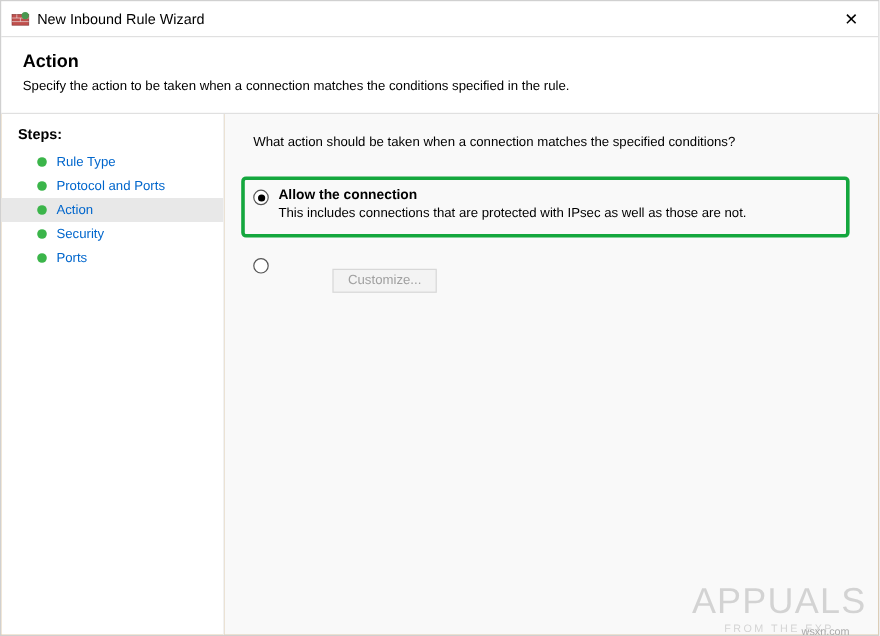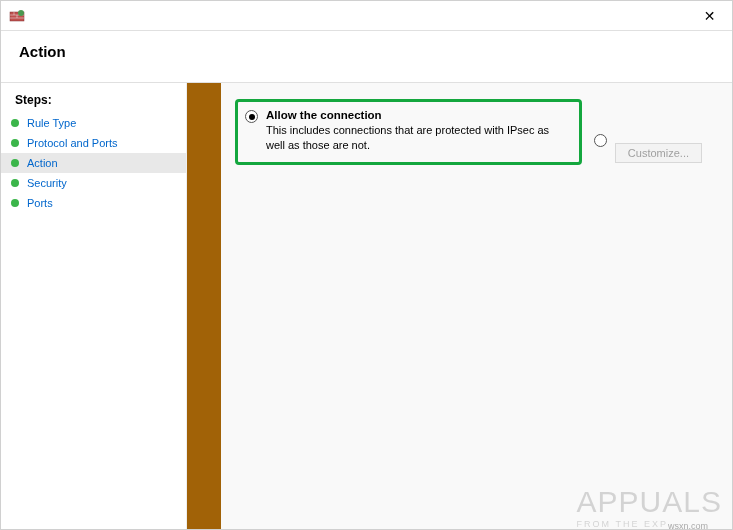--- a/index.html
+++ b/index.html
@@ -63,37 +63,36 @@
       margin-bottom: 6px;
     }
     .header .subtitle {
       font-size: 11px;
       color: #000;
     }
     .body {
       flex: 1;
       display: flex;
       background: #a16207;
-      gap: 34px;
     }
     .sidebar {
       width: 186px;
       padding: 8px 0 0 0;
       border-right: 1px solid #eee;
       background: #fff;
     }
     .sidebar .steps-label {
       font-weight: bold;
       font-size: 12px;
       padding: 2px 14px 6px 14px;
     }
     .sidebar .step {
       display: flex;
       align-items: center;
-      padding: 4px 8px 4px 10px;
+      padding: 4px 8px 4px 30px;
       font-size: 11px;
       color: #0066cc;
       cursor: default;
     }
     .sidebar .step.active {
       background: #e8e8e8;
     }
     .sidebar .step .bullet {
       width: 8px;
       height: 8px;
@@ -108,23 +107,22 @@
       background: #f9f9f9;
       position: relative;
     }
     .main .question {
       font-size: 11px;
       color: #000;
       margin-bottom: 24px;
     }
     .options {
       display: flex;
-      flex-direction: row;
+      flex-direction: column;
       gap: 18px;
-      align-items: flex-end;
     }
     .option {
       display: flex;
       align-items: flex-start;
     }
     .option .radio {
       width: 13px;
       height: 13px;
       border: 1px solid #555;
       border-radius: 50%;
@@ -166,29 +164,30 @@
       border-radius: 2px;
     }
     .customize-btn {
       margin-top: 10px;
       padding: 3px 12px;
       font-size: 11px;
       color: #a0a0a0;
       background: #f3f3f3;
       border: 1px solid #d8d8d8;
       cursor: default;
+      margin-left: 45px;
     }
     .watermark {
       position: absolute;
       right: 10px;
       bottom: 0;
       opacity: 0.25;
       font-family: Impact, Arial Black, sans-serif;
       color: #666;
-      text-align: left;
+      text-align: center;
       pointer-events: none;
     }
     .watermark .big {
       font-size: 30px;
       letter-spacing: 1px;
     }
     .watermark .small {
       font-size: 9px;
       letter-spacing: 2px;
     }
@@ -210,25 +209,27 @@
       <svg width="16" height="16" viewBox="0 0 16 16">
         <rect x="1" y="4" width="14" height="9" fill="#c0504d" stroke="#803030" stroke-width="0.5"></rect>
         <line x1="1" y1="7" x2="15" y2="7" stroke="#eee" stroke-width="0.5"></line>
         <line x1="1" y1="10" x2="15" y2="10" stroke="#eee" stroke-width="0.5"></line>
         <line x1="5" y1="4" x2="5" y2="7" stroke="#eee" stroke-width="0.5"></line>
         <line x1="10" y1="4" x2="10" y2="7" stroke="#eee" stroke-width="0.5"></line>
         <line x1="8" y1="7" x2="8" y2="10" stroke="#eee" stroke-width="0.5"></line>
         <circle cx="12" cy="5" r="3" fill="#4a9850"></circle>
       </svg>
     </span>
+    <span class="title">New Inbound Rule Wizard</span>
     <div class="close">✕</div>
   </div>
 
   <div class="header">
     <h1>Action</h1>
+    <div class="subtitle">Specify the action to be taken when a connection matches the conditions specified in the rule.</div>
   </div>
 
   <div class="body">
 
     <div class="sidebar">
       <div class="steps-label">Steps:</div>
       <div class="step">
         <span class="bullet"></span>
         <span>Rule Type</span>
       </div>
@@ -244,20 +245,21 @@
         <span class="bullet"></span>
         <span>Security</span>
       </div>
       <div class="step">
         <span class="bullet"></span>
         <span>Ports</span>
       </div>
     </div>
 
     <div class="main">
+      <div class="question">What action should be taken when a connection matches the specified conditions?</div>
 
       <div class="options">
 
         <div class="option highlighted">
           <span class="radio checked"></span>
           <div class="content">
             <div class="opt-title">Allow the connection</div>
             <div class="opt-desc">This includes connections that are protected with IPsec as well as those are not.</div>
           </div>
         </div>

